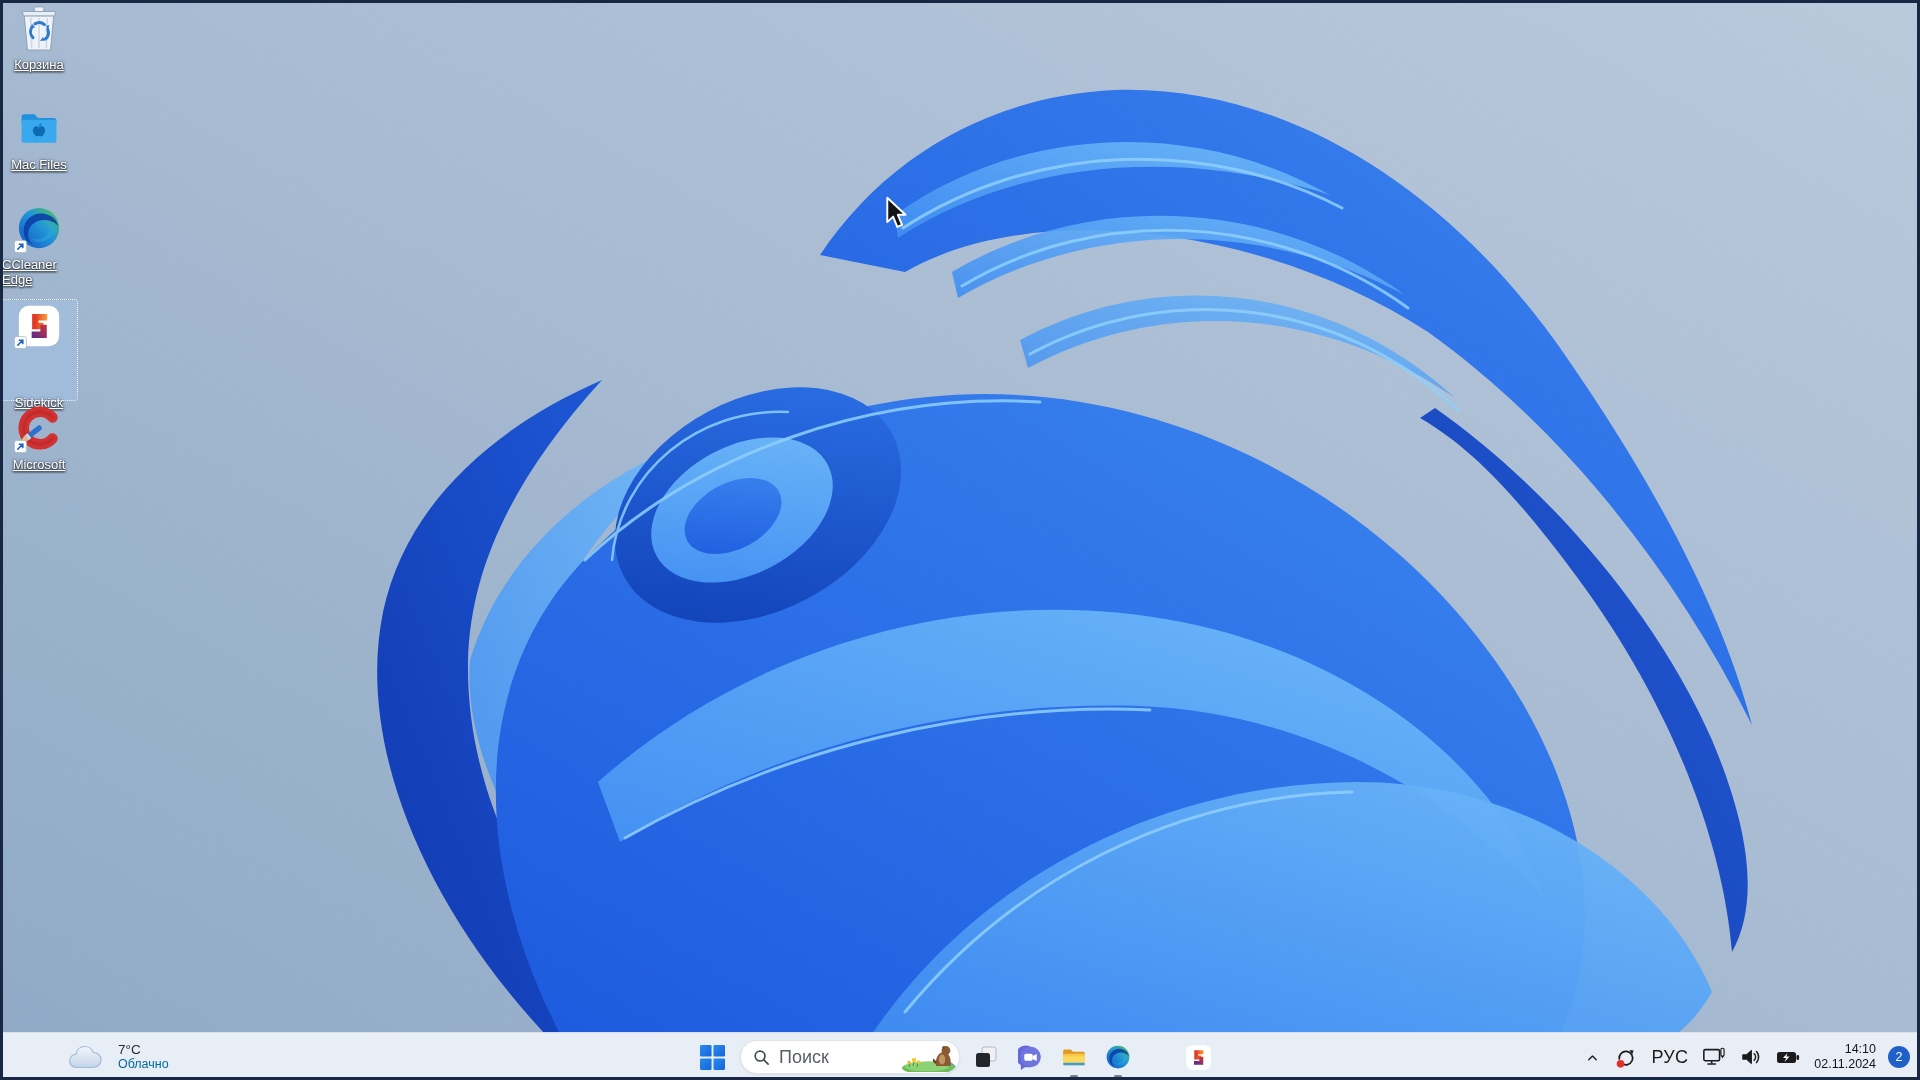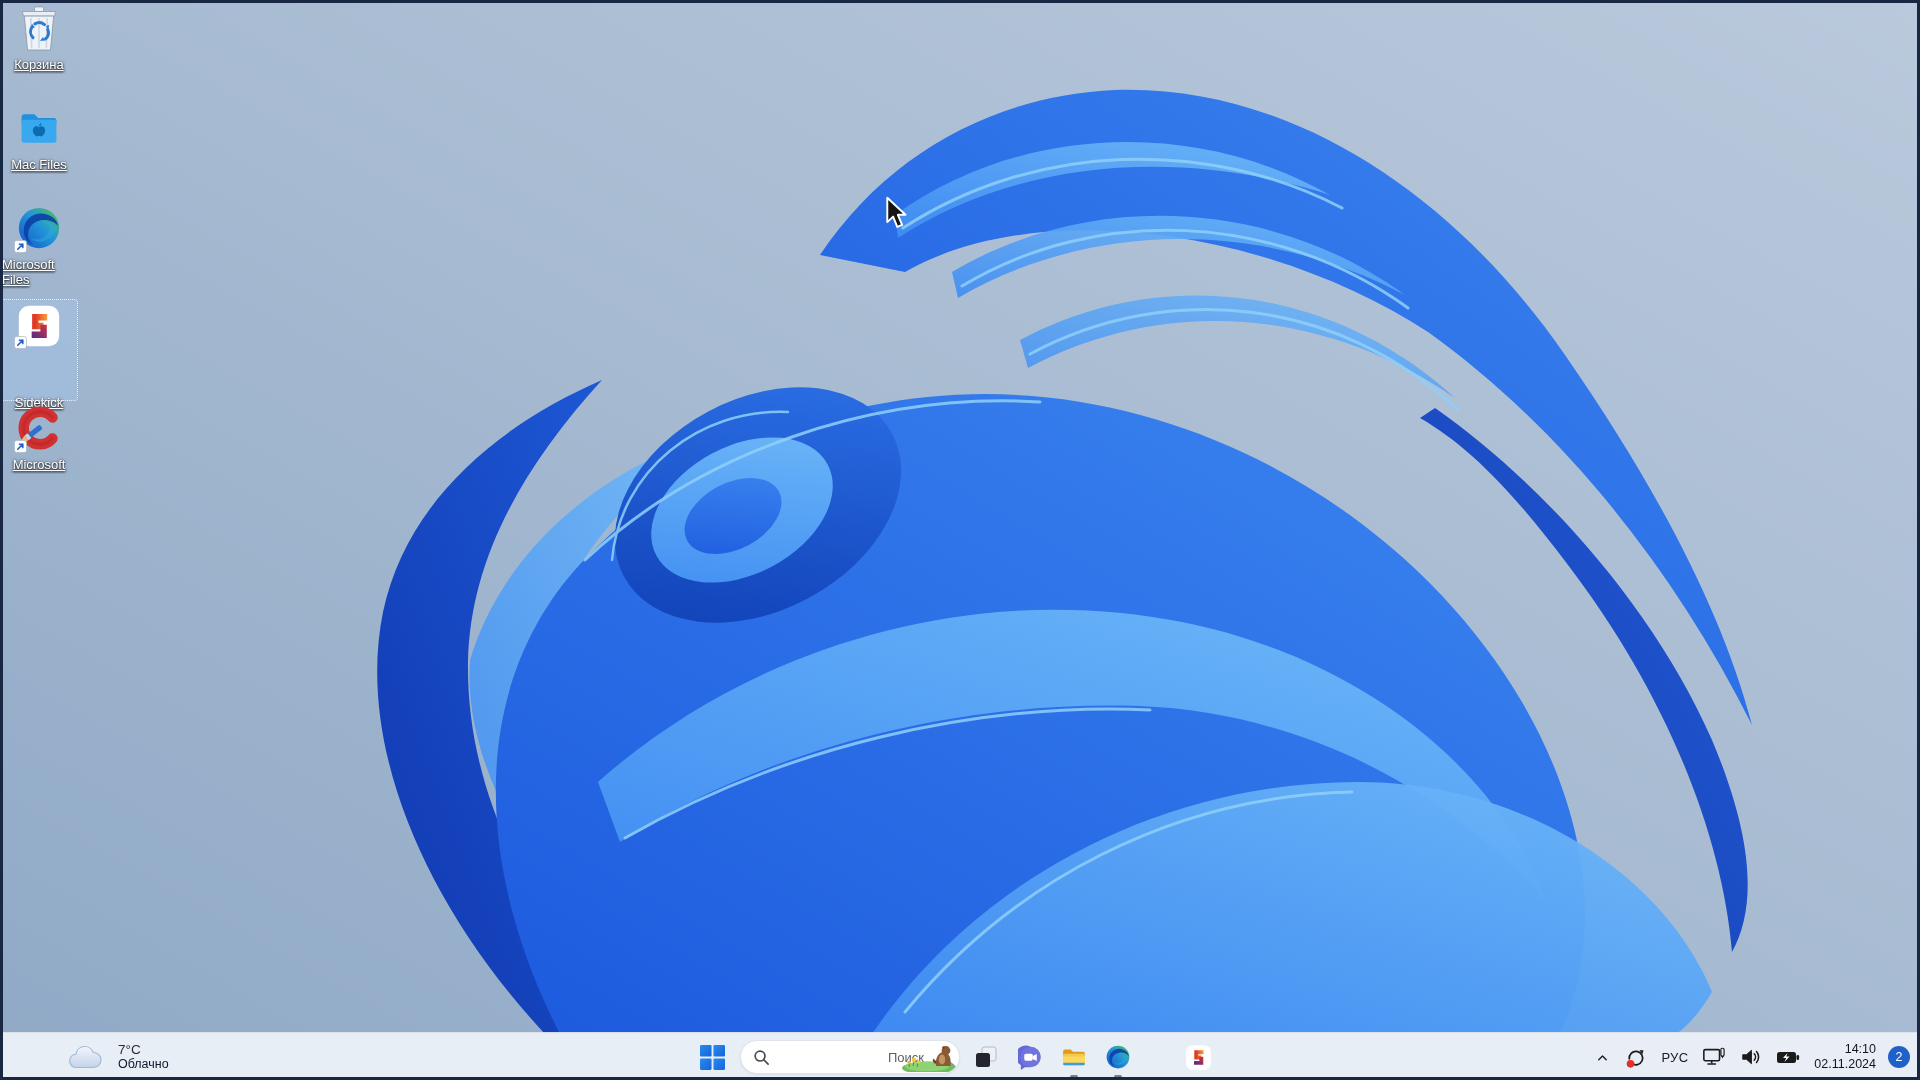--- a/index.html
+++ b/index.html
@@ -27,42 +27,42 @@
   .cursor { position:absolute; left:884px; top:196px; z-index:70; }
 
   
   .taskbar { position:absolute; left:0; bottom:0; width:1920px; height:48px;
              background:rgba(235,240,248,.96); border-top:1px solid rgba(0,0,0,.05); z-index:5; }
 
   .weather { position:absolute; left:56px; top:0; height:48px; display:flex; align-items:center; gap:12px;
              padding:16px 10px; cursor:default; }
   .weather .txt { display:flex; flex-direction:column; justify-content:center; }
   .weather .temp { font-size:13.5px; color:#2b2b2b; line-height:15px; }
-  .weather .cond { font-size:12.5px; color:#0f172a; line-height:15px; }
+  .weather .cond { font-size:12.5px; color:#0369a1; line-height:15px; }
 
   .tb-center { position:absolute; left:690px; top:0; height:48px; display:flex; align-items:center; }
   .tb-btn { position:relative; width:44px; height:48px; display:flex; align-items:center; justify-content:center;
             border-radius:6px; }
   .run-dash { position:absolute; bottom:3px; left:50%; transform:translateX(-50%);
               width:8px; height:3px; border-radius:2px; background:#777e88; }
 
   .search-pill { position:relative; width:220px; height:34px; margin-left:6px; background:#fff;
                  border:1px solid #dfe3ea; border-radius:17px; display:flex; align-items:center;
                  padding-left:12px; box-shadow:0 1px 2px rgba(20,40,70,.08); overflow:hidden; }
-  .search-pill input { border:none; outline:none; background:transparent; font-size:13px; width:130px;
-                       font-family:"Liberation Sans", sans-serif; color:#3f444b; margin-left:24px;text-align:right; }
+  .search-pill input { border:none; outline:none; background:transparent; font-size:18px; width:130px;
+                       font-family:"Liberation Sans", sans-serif; color:#3f444b; margin-left:9px; }
   .search-pill input::placeholder { color:#5a5f66; opacity:1; }
   .search-highlight { position:absolute; right:1px; bottom:1px; height:32px; width:62px; }
 
   .sidekick-tb { margin-left:36px; }
 
   .tray { position:absolute; right:6px; top:0; height:48px; display:flex; align-items:center; z-index:6; }
   .tray-item { height:40px; display:flex; align-items:center; justify-content:center; padding:0 7px;
                border-radius:5px; }
-  .lang { font-size:13px; color:#1b1b1b; letter-spacing:.3px; }
+  .lang { font-size:18px; color:#1b1b1b; letter-spacing:.3px; }
   .clock { text-align:right; font-size:12.5px; color:#161616; line-height:15.5px; padding:0 6px; }
   .badge { width:22px; height:22px; border-radius:50%; background:#2061c9; color:#fff; font-size:12.5px;
            display:flex; align-items:center; justify-content:center; margin:0 4px 0 6px; }
 </style>
 </head>
 <body>
 
 <div class="screen">
 
   <svg class="wallpaper" viewBox="0 0 1920 1080" width="1920" height="1080" preserveAspectRatio="none">
@@ -196,21 +196,21 @@
 
     <div class="desktop-icon">
       <span class="art">
         <svg viewBox="0 0 48 48" width="46" height="46">
             <use href="#sym-edge"></use>
           </svg>
         <svg class="shortcut-badge" viewBox="0 0 14 14">
             <use href="#sym-shortcut"></use>
           </svg>
       </span>
-      <span class="lbl">Microsoft Files</span>
+      <span class="lbl">CCleaner Edge</span>
     </div>
 
     <div class="desktop-icon selected">
       <span class="art">
         <svg viewBox="0 0 48 48" width="44" height="44">
             <use href="#sym-sidekick"></use>
           </svg>
         <svg class="shortcut-badge" viewBox="0 0 14 14">
             <use href="#sym-shortcut"></use>
           </svg>

